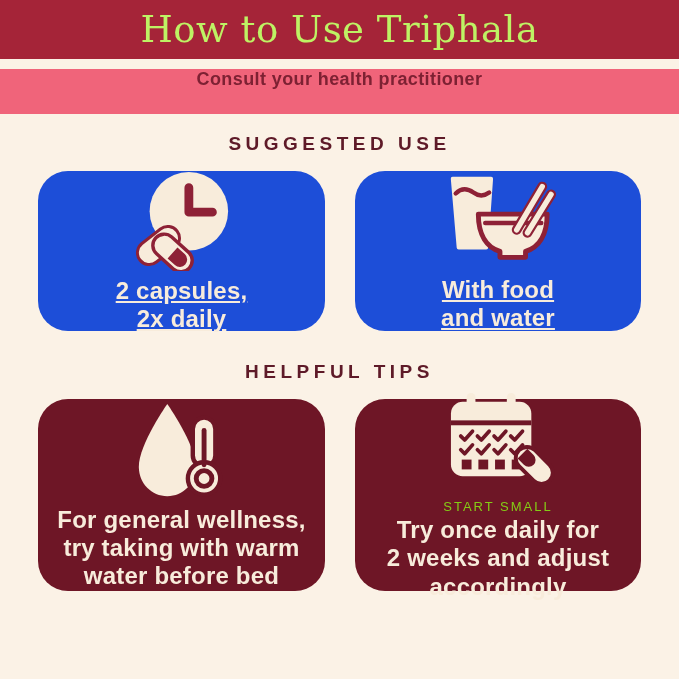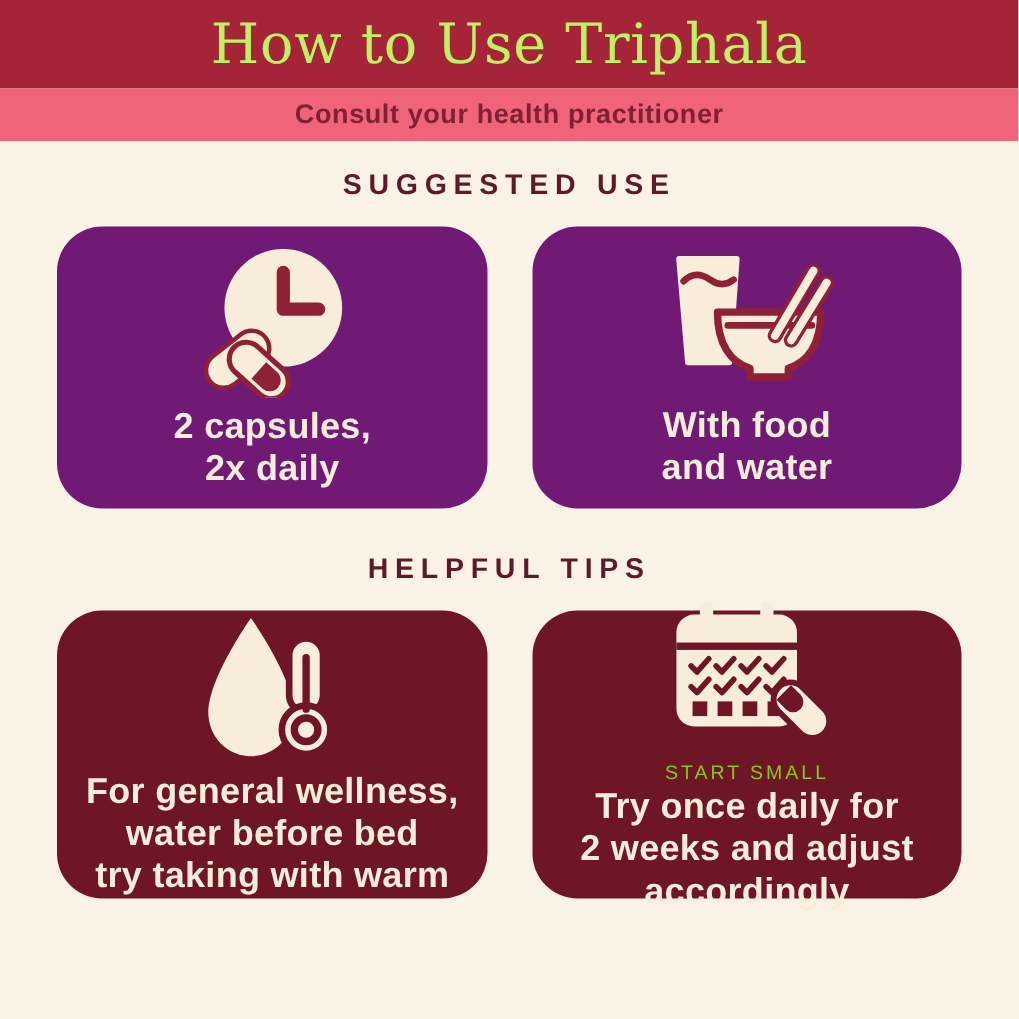--- a/index.html
+++ b/index.html
@@ -11,40 +11,40 @@
   }
   .banner{
     height:59px;background:#A52438;
     display:flex;align-items:center;justify-content:center;
   }
   .banner h1{
     margin:0;font-family:"DejaVu Serif", serif;font-weight:normal;
     font-size:37px;color:#bef264;letter-spacing:0.5px;
   }
   .subbar{
-    height:35px;background:#F0647A;
-    display:flex;align-items:center;justify-content:center;
+    height:45px;background:#F0647A;
+    display:flex;align-items:flex-start;justify-content:center;margin-top:10px;
   }
   .subbar span{
     font-size:18px;font-weight:bold;color:#7D2133;letter-spacing:0.4px;
   }
   .section-heading{
     margin-top:19px;text-align:center;
     font-size:19px;font-weight:bold;color:#5E1A28;letter-spacing:4.5px;
   }
   .cards{
     width:603px;margin:16px auto 0 auto;
     display:grid;grid-template-columns:287px 286px;column-gap:30px;
   }
   .card{
     border-radius:30px;color:#F8ECDB;
     display:flex;flex-direction:column;align-items:center;justify-content:center;
     text-align:center;
   }
-  .card.top{height:188px;background:#701a75;--card:#8E2136;}
+  .card.top{height:160px;background:#1d4ed8;text-decoration:underline;--card:#8E2136;}
   .card.bottom{height:192px;background:#6E1626;--card:#6E1626;}
   .card .icon{display:block;}
   .card .lines{
     font-size:24px;font-weight:bold;line-height:1.17;margin-top:6px;
     letter-spacing:0.2px;
   }
   .card .kicker{
     font-size:13px;font-weight:normal;letter-spacing:2px;margin-top:10px;
     color:#84cc16;
   }
@@ -118,22 +118,22 @@
       <svg width="108" height="104" viewBox="0 0 110 106">
         <path d="M40 4 C40 4 11 45 11 68 C11 85 24 98 40 98 C56 98 69 85 69 68 C69 45 40 4 40 4 Z" fill="#F8ECDB"></path>
         <rect x="66" y="18" width="23" height="50" rx="11.5" fill="#F8ECDB" stroke="var(--card)" stroke-width="4.5"></rect>
         <circle cx="77.5" cy="80" r="16.5" fill="#F8ECDB" stroke="var(--card)" stroke-width="4.5"></circle>
         <path d="M77.5 31 V66" stroke="var(--card)" stroke-width="5" stroke-linecap="round"></path>
         <circle cx="77.5" cy="80" r="8" fill="#F8ECDB" stroke="var(--card)" stroke-width="5"></circle>
       </svg>
     </span>
     <div class="lines">
       <div>For general wellness,</div>
+      <div>try taking with warm</div>
       <div>water before bed</div>
-      <div>try taking with warm</div>
     </div>
   </div>
 
   <div class="card bottom">
     <span class="icon">
       <svg width="118" height="100" viewBox="0 0 120 102">
         <rect x="28" y="4" width="9" height="20" rx="4.5" fill="#F8ECDB"></rect>
         <rect x="69" y="4" width="9" height="20" rx="4.5" fill="#F8ECDB"></rect>
         <rect x="12" y="13" width="82" height="76" rx="12" fill="#F8ECDB"></rect>
         <rect x="12" y="32" width="82" height="5" fill="var(--card)"></rect>

